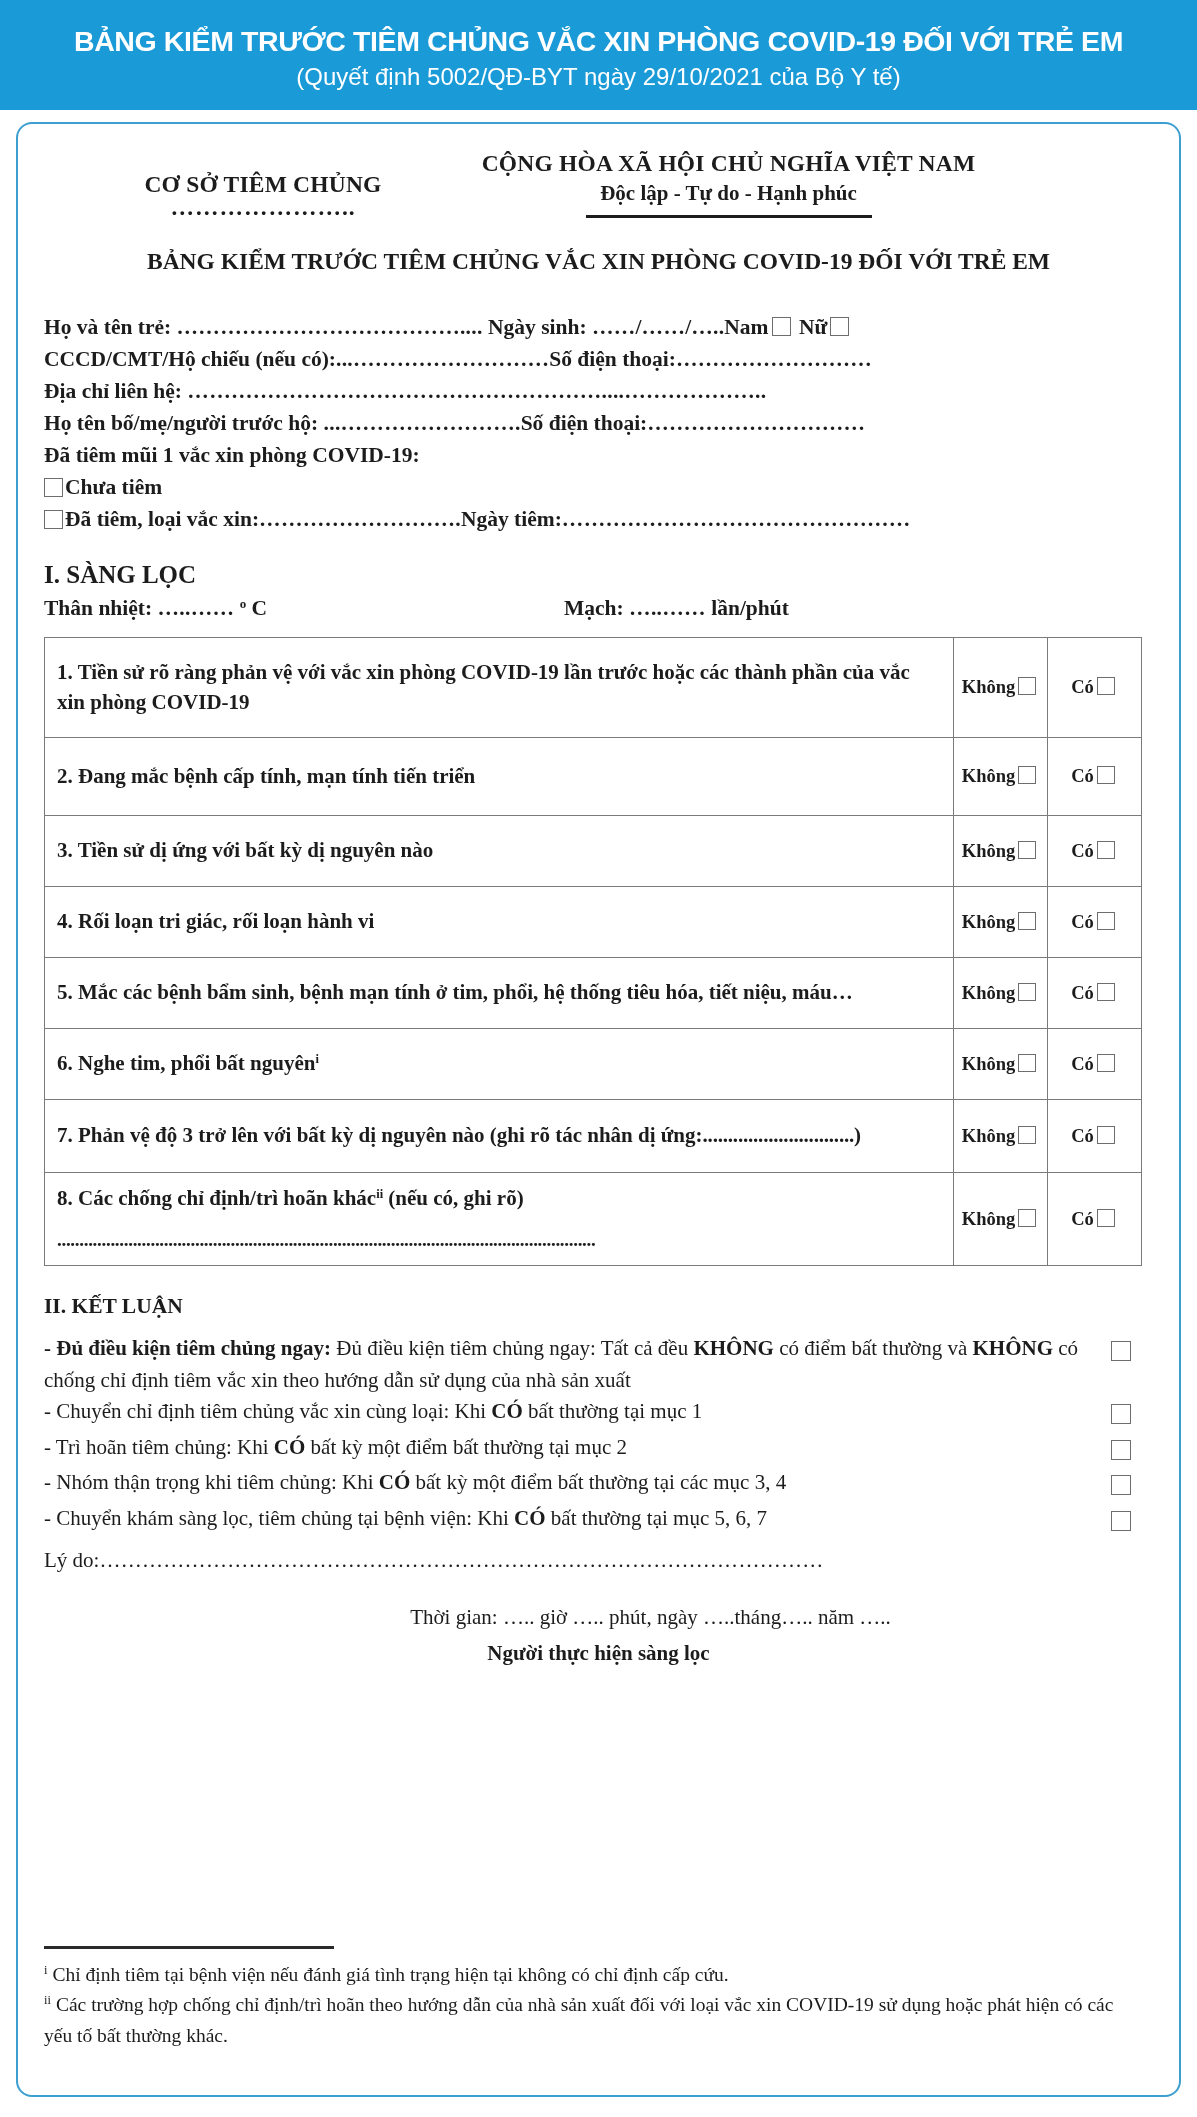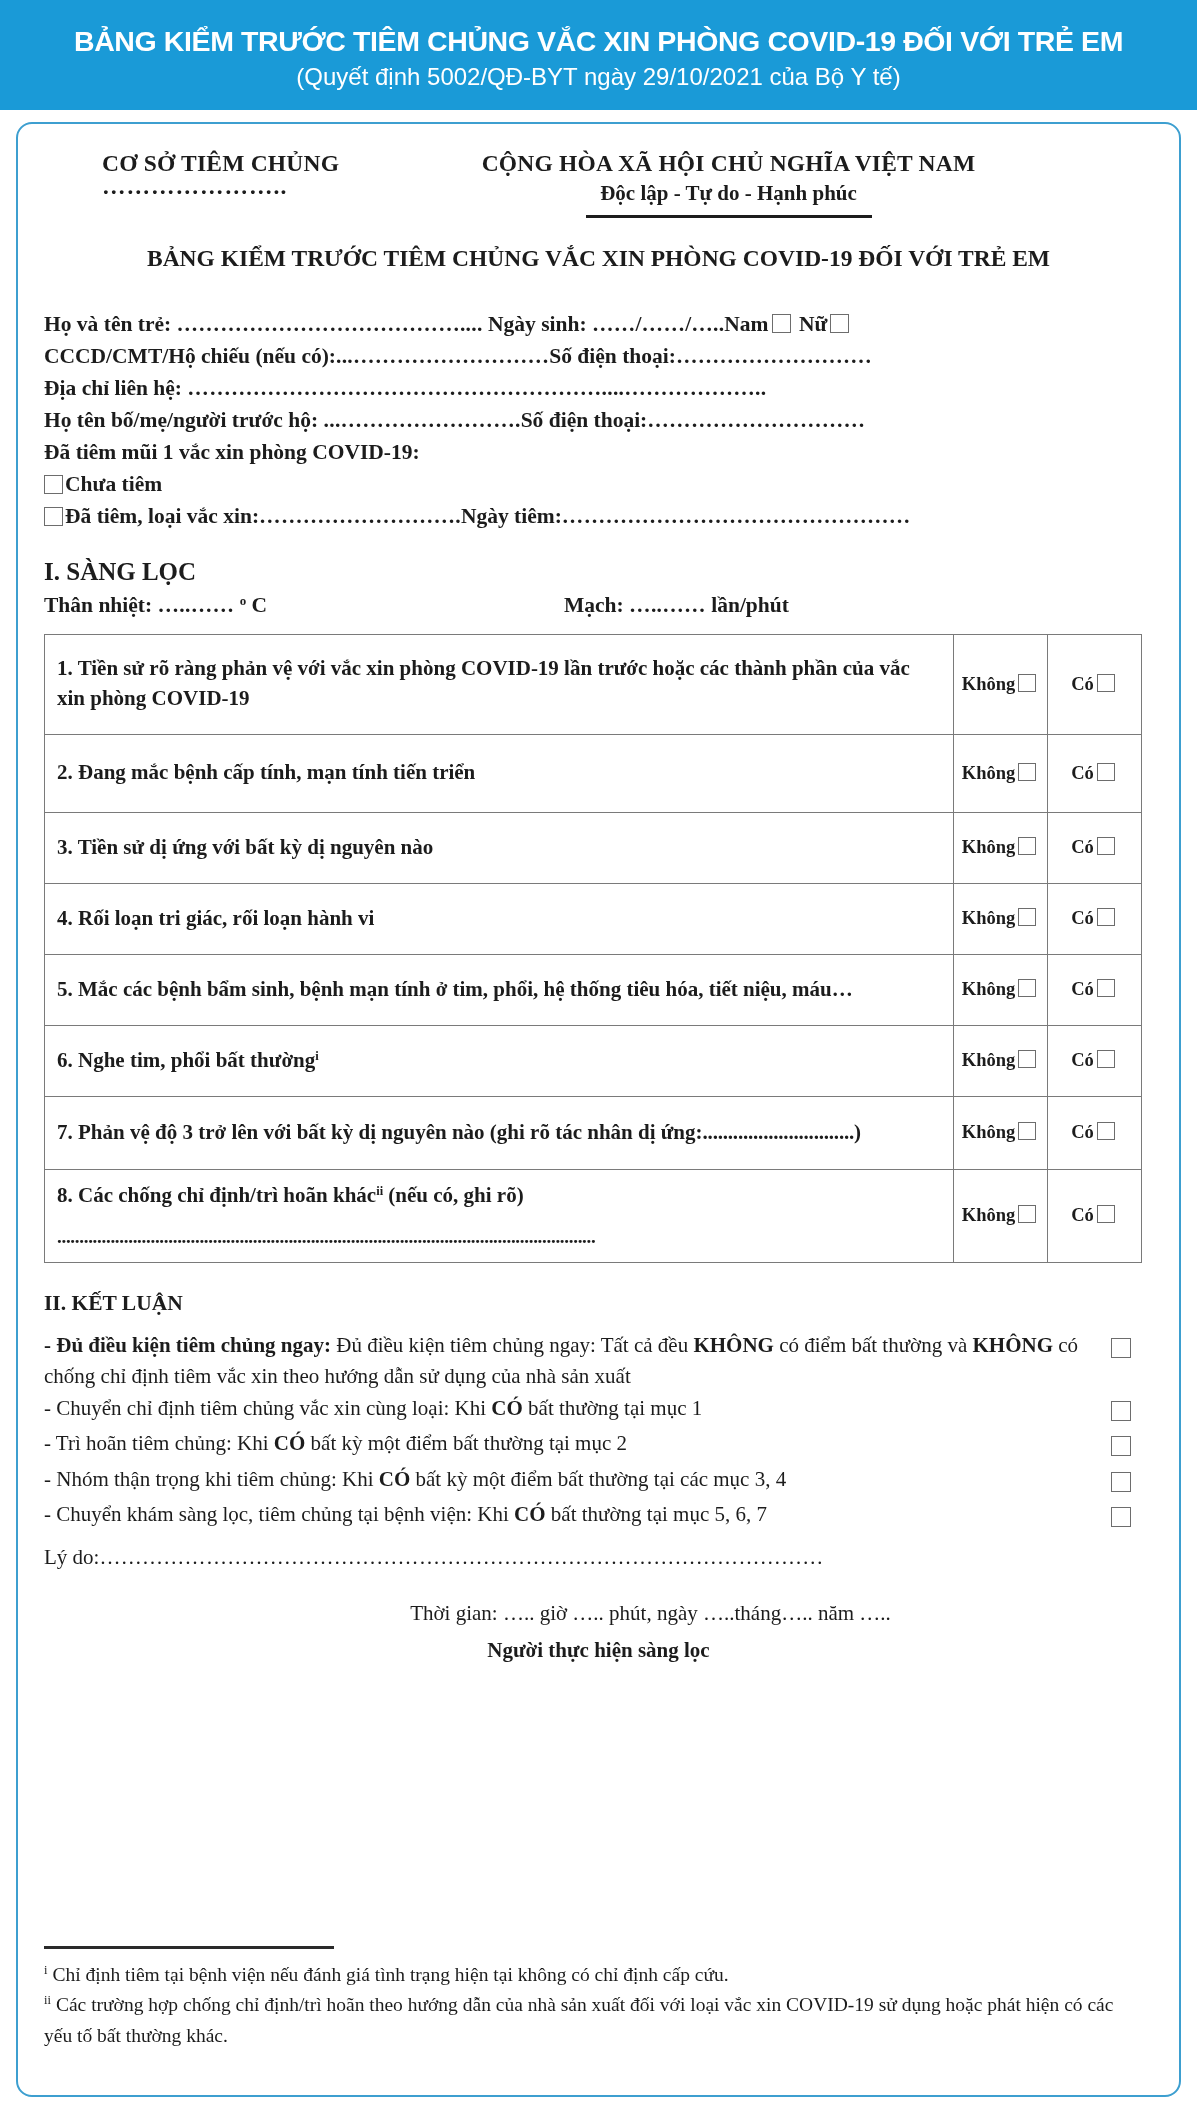--- a/index.html
+++ b/index.html
@@ -45,21 +45,21 @@
     width:1165px; height:1975px;
     border:2px solid #3d9fd0;
     border-radius:16px;
     background:#ffffff;
     position:relative;
     padding:14px 26px 0 26px;
   }
 
   
   .gov-head{ display:flex; align-items:flex-start; margin-top:12px; }
-  .gov-left{ width:380px; text-align:left; padding-left:58px; }
+  .gov-left{ width:380px; text-align:center; padding-left:58px;margin-top:21px; }
   .gov-right{ flex:1; text-align:center; padding-right:120px; }
   .gov-line1{ font-weight:bold; font-size:23.5px; letter-spacing:0.2px; white-space:nowrap; }
   .gov-dots{ font-weight:bold; font-size:23.5px; letter-spacing:1px; margin-top:-4px; }
   .gov-line2{ font-weight:bold; font-size:21px; margin-top:4px; white-space:nowrap; }
   .gov-rule{ width:286px; height:2.5px; background:#1c1c1c; margin:9px auto 0 auto; }
 
   .form-title{
     text-align:center; font-weight:bold; font-size:23.5px;
     margin-top:27px; white-space:nowrap;
   }
@@ -241,21 +241,21 @@
         <td class="q" style="padding-right:0">
           <span>5.</span>
           <span>Mắc các bệnh bẩm sinh, bệnh mạn tính ở tim, phổi, hệ thống tiêu hóa, tiết niệu, máu…</span>
         </td>
         <td class="opt"><span>Không</span><span class="cb"></span></td>
         <td class="opt"><span>Có</span><span class="cb"></span></td>
       </tr>
       <tr style="height:71px">
         <td class="q">
           <span>6.</span>
-          <span>Nghe tim, phổi bất thường</span><span class="sup">i</span>
+          <span>Nghe tim, phổi bất nguyên</span><span class="sup">i</span>
         </td>
         <td class="opt"><span>Không</span><span class="cb"></span></td>
         <td class="opt"><span>Có</span><span class="cb"></span></td>
       </tr>
       <tr style="height:73px">
         <td class="q" style="padding-right:2px">
           <span>7.</span>
           <span>Phản vệ độ 3 trở lên với bất kỳ dị nguyên nào (ghi rõ tác nhân dị ứng:</span><span class="q-dots">..............................)</span>
         </td>
         <td class="opt"><span>Không</span><span class="cb"></span></td>

